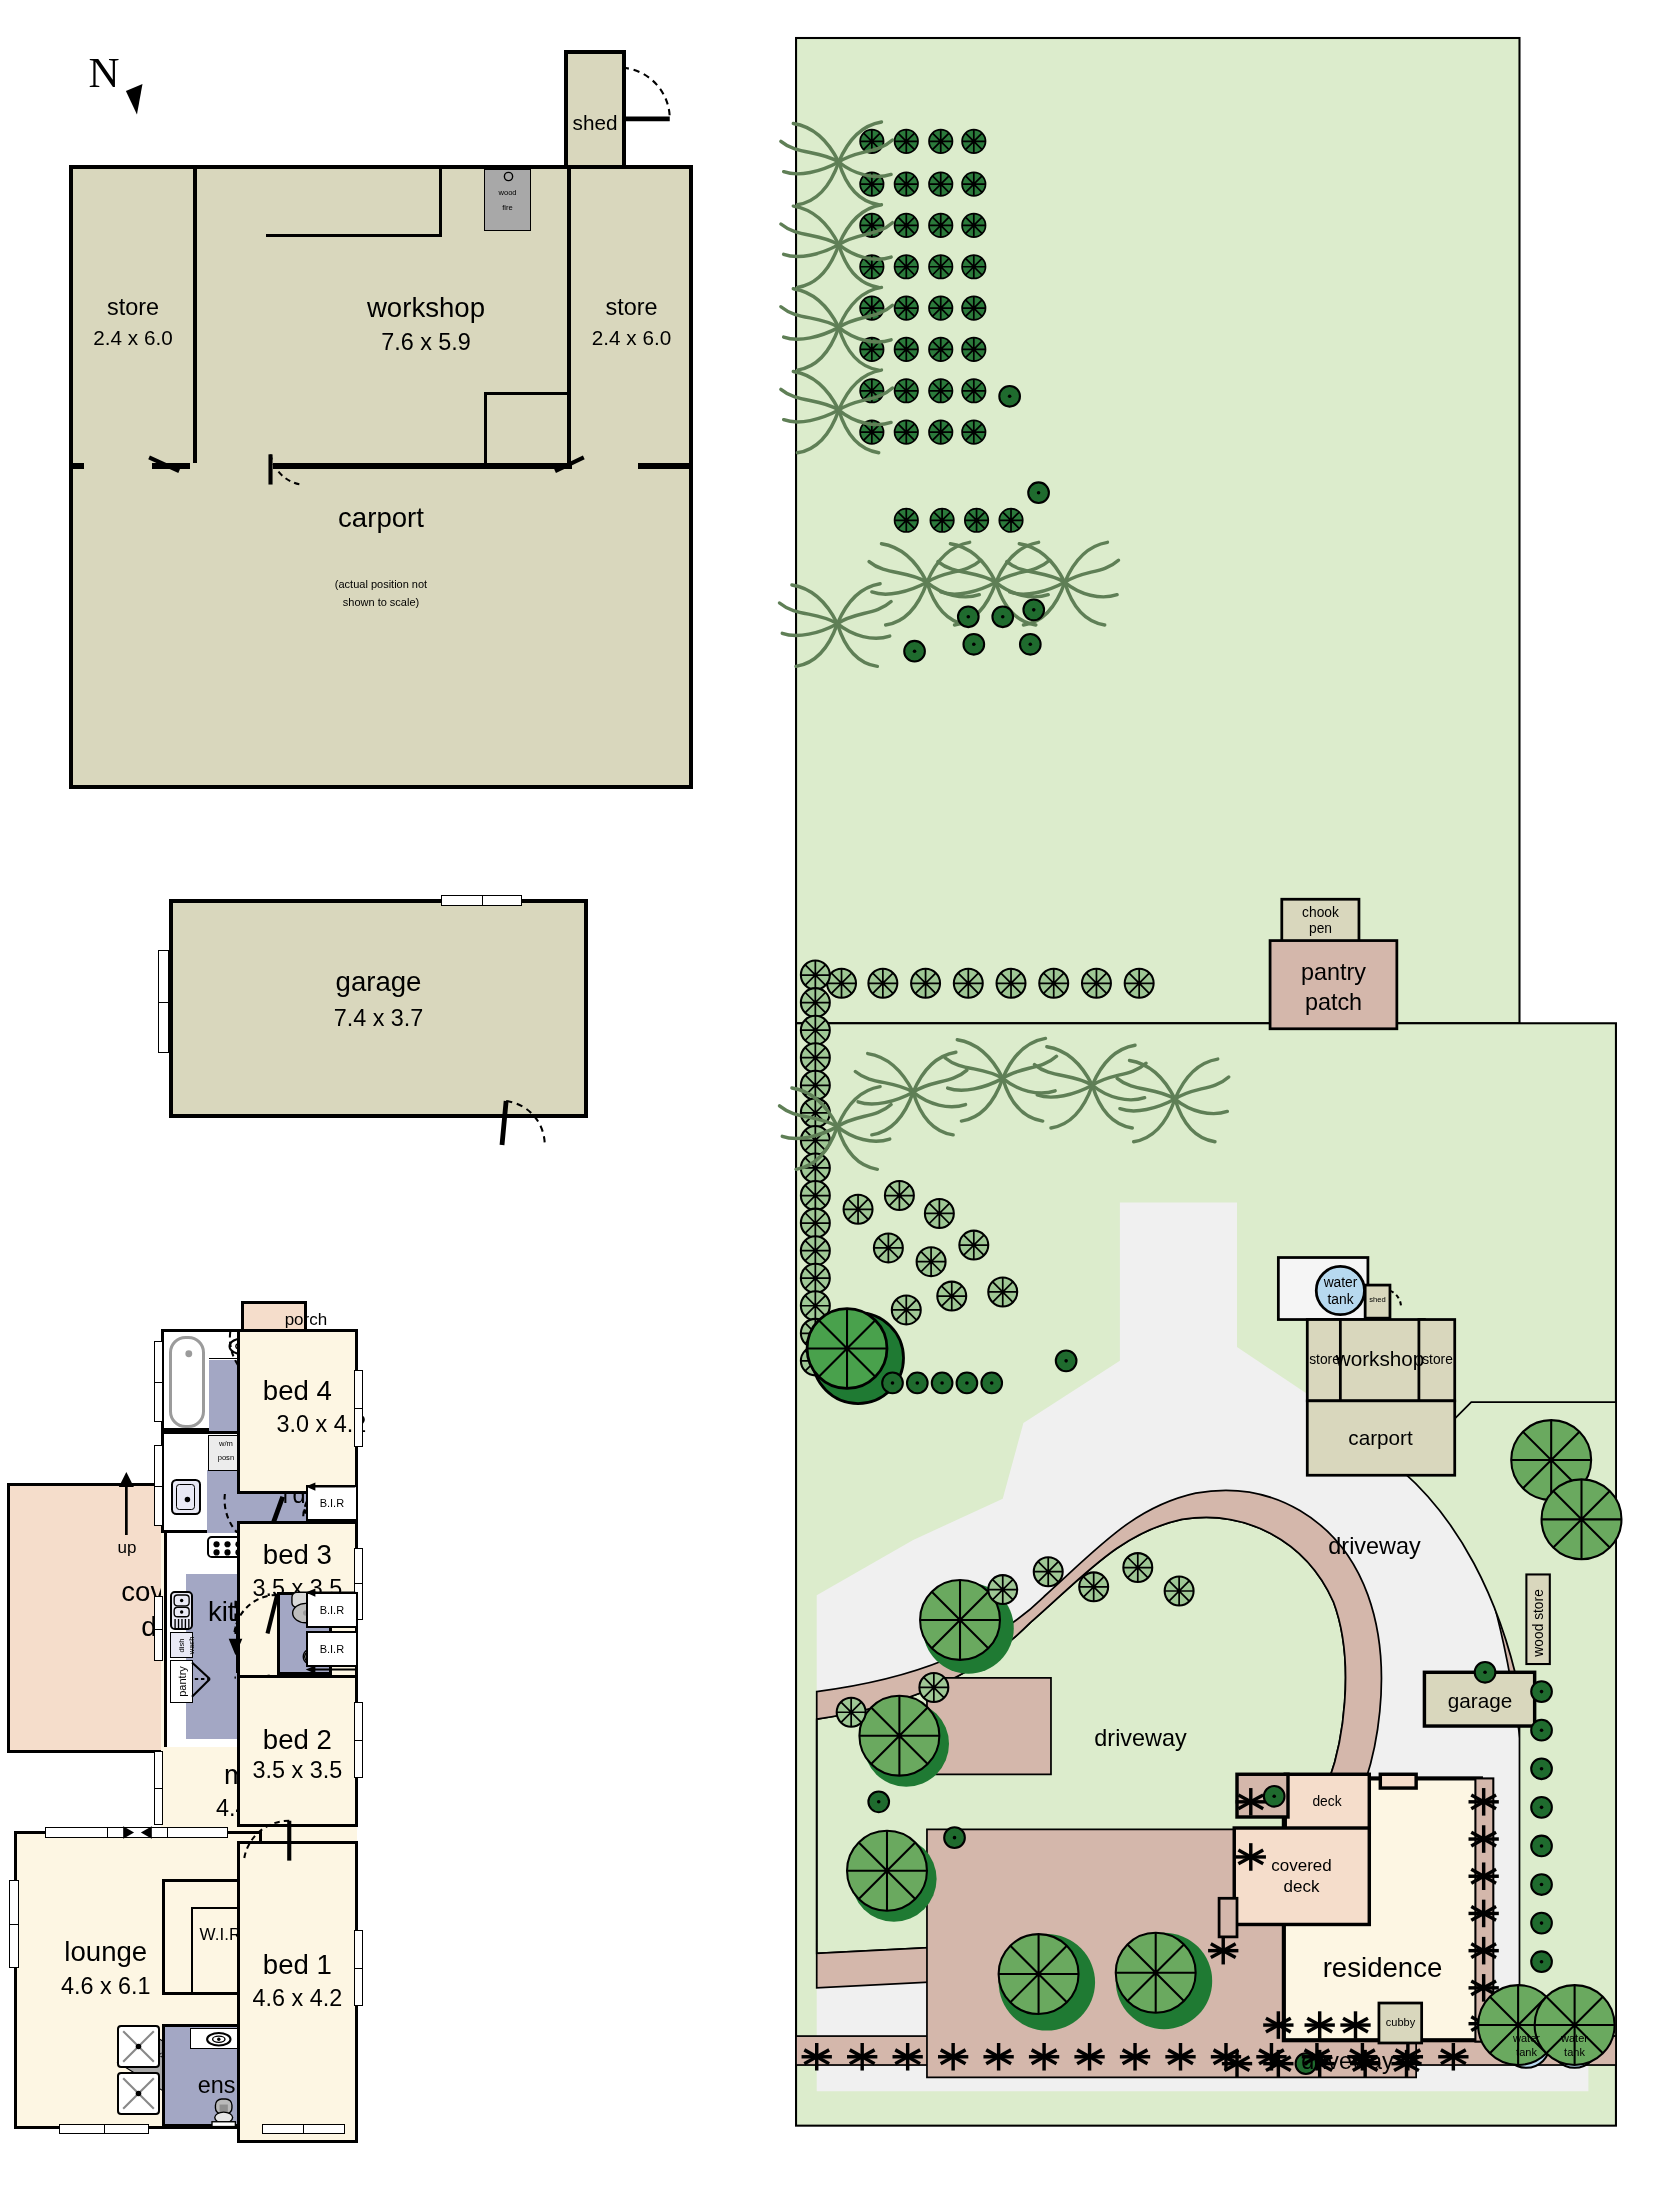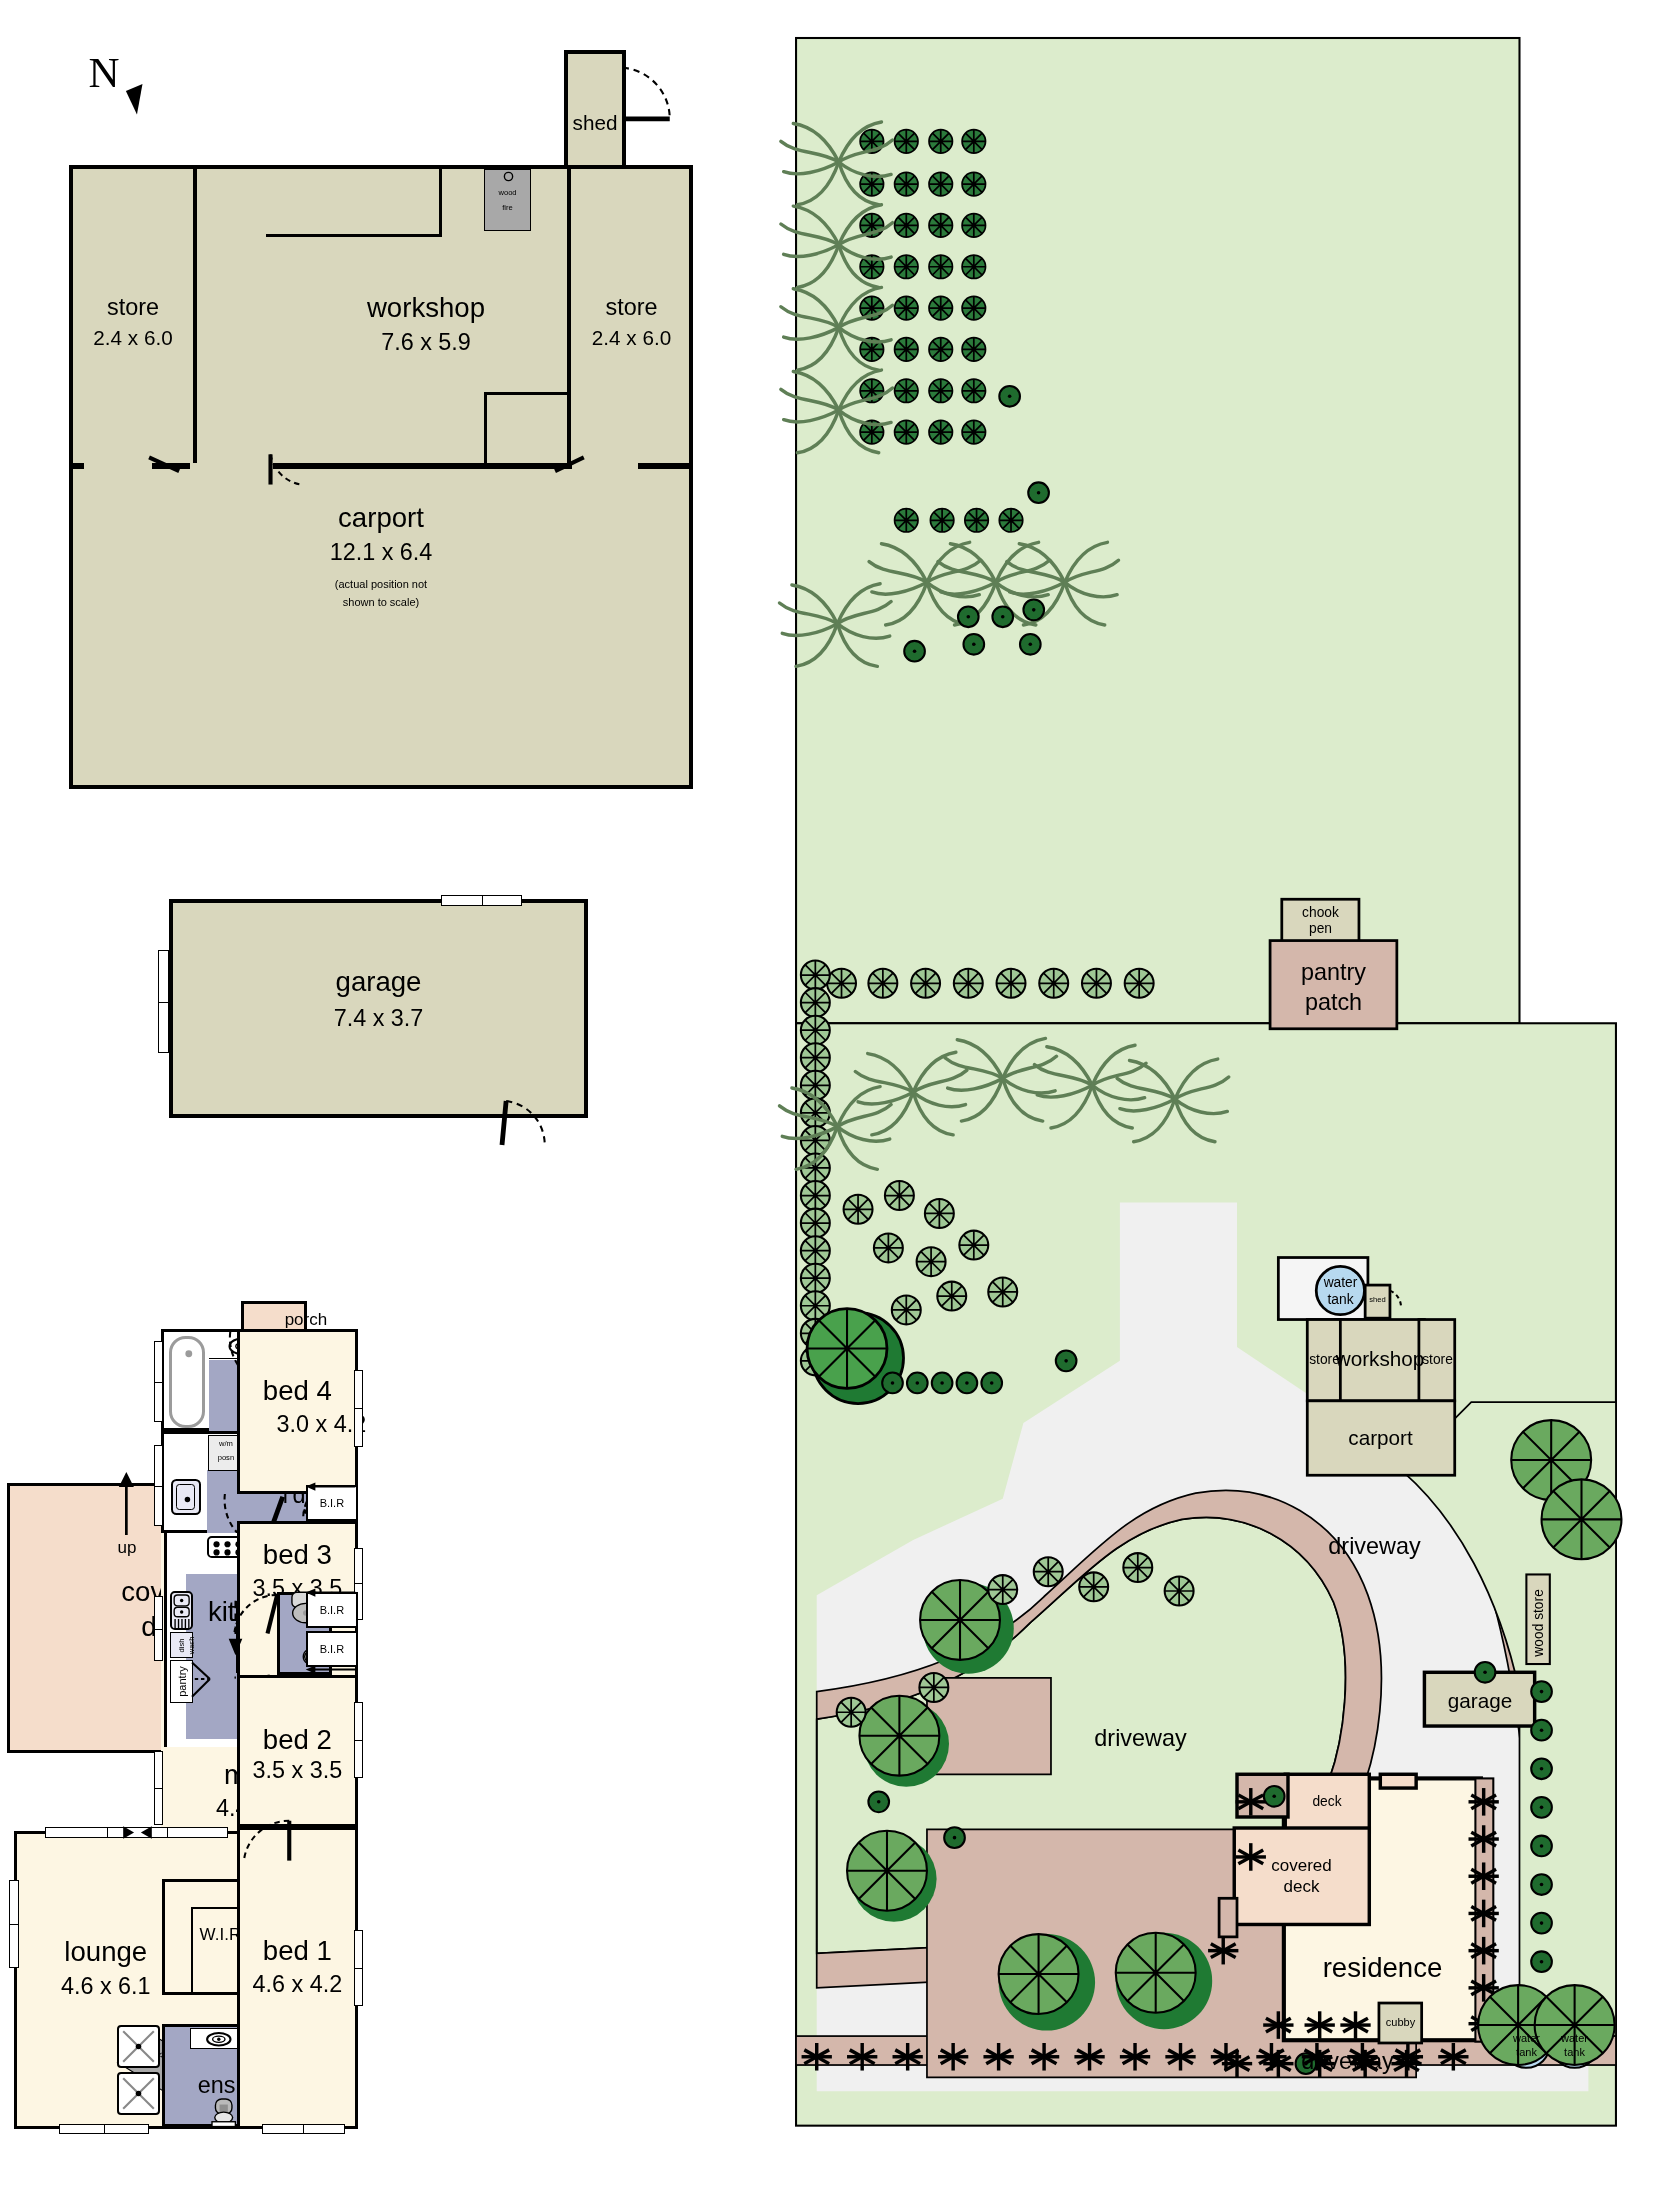--- a/index.html
+++ b/index.html
@@ -100,21 +100,20 @@
   <svg class="abs" style="left:196px;top:284px;width:62px;height:48px;" viewBox="0 0 90 70" width="62" height="48">
     <path d="M2,2 A54,54 0 0 0 46,46" fill="none" stroke="#000" stroke-width="3" stroke-dasharray="8,6"></path>
     <line x1="2" y1="2" x2="2" y2="46" stroke="#000" stroke-width="6"></line>
   </svg>
   <svg class="abs" style="left:482px;top:283px;width:48px;height:41px;" viewBox="0 0 70 60" width="48" height="41">
     <line x1="42" y1="8" x2="0" y2="28" stroke="#000" stroke-width="6"></line>
   </svg>
 
   <div class="abs" style="left:0;top:300px;width:100%;height:314px;">
     <div class="lbl c t-xxl" style="top:33px;width:100%;">carport</div>
-    <div class="lbl c t-xl" style="top:70px;width:100%;">12.1 x 6.4</div>
     <div class="lbl c t-xs" style="top:109px;width:100%;">(actual position not</div>
     <div class="lbl c t-xs" style="top:127px;width:100%;">shown to scale)</div>
   </div>
 </div>
 
 <div class="abs w7 fill-shed" style="left:169px;top:899px;width:419px;height:219px;">
   <div class="lbl c t-xxl" style="top:63px;width:100%;">garage</div>
   <div class="lbl c t-xl" style="top:102px;width:100%;">7.4 x 3.7</div>
 </div>
 
@@ -444,21 +443,21 @@
 
   <div class="abs fill-house w5" style="left:230px;top:386px;width:121px;height:152px;">
     <div class="lbl c t-xxl" style="top:46px;width:100%;">bed 2</div>
     <div class="lbl c t-xl" style="top:79px;width:100%;">3.5 x 3.5</div>
   </div>
 
   <div class="abs fill-white thin" style="left:347px;top:413px;width:9.6px;height:76px;">
     <div class="abs" style="left:0;top:37px;width:100%;height:1.4px;background:#000;"></div>
   </div>
 
-  <div class="abs fill-house w5" style="left:230px;top:538px;width:121px;height:302px;">
+  <div class="abs fill-house w5" style="left:230px;top:552px;width:121px;height:302px;">
     <div class="lbl c t-xxl" style="top:105px;width:100%;">bed 1</div>
     <div class="lbl c t-xl" style="top:141px;width:100%;">4.6 x 4.2</div>
   </div>
 
   <div class="abs fill-white thin" style="left:347px;top:641px;width:9.6px;height:76px;">
     <div class="abs" style="left:0;top:37px;width:100%;height:1.4px;background:#000;"></div>
   </div>
   <div class="abs fill-white thin" style="left:255px;top:835px;width:83px;height:9.6px;">
     <div class="abs" style="left:40px;top:0;width:1.4px;height:100%;background:#000;"></div>
   </div>

